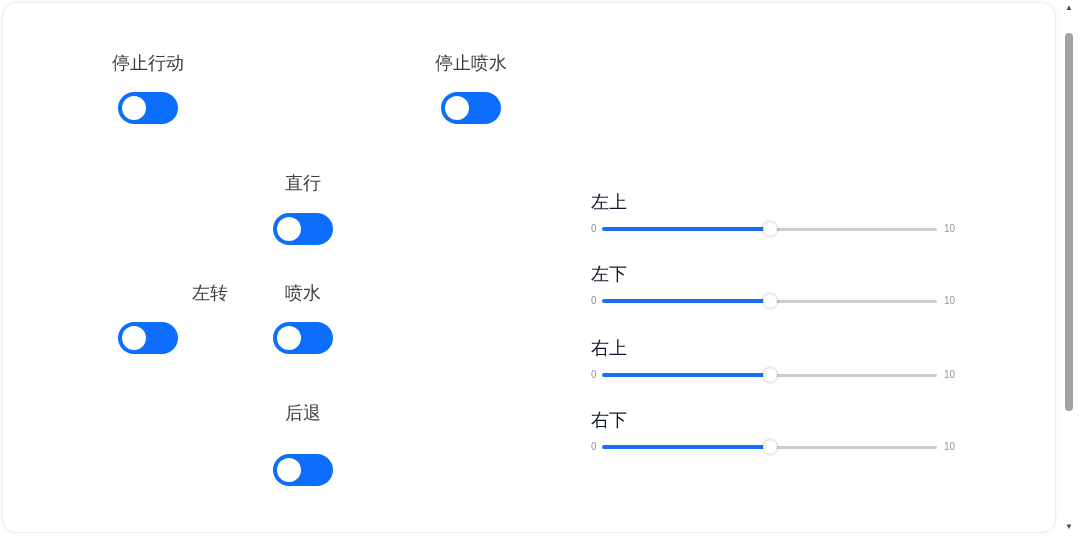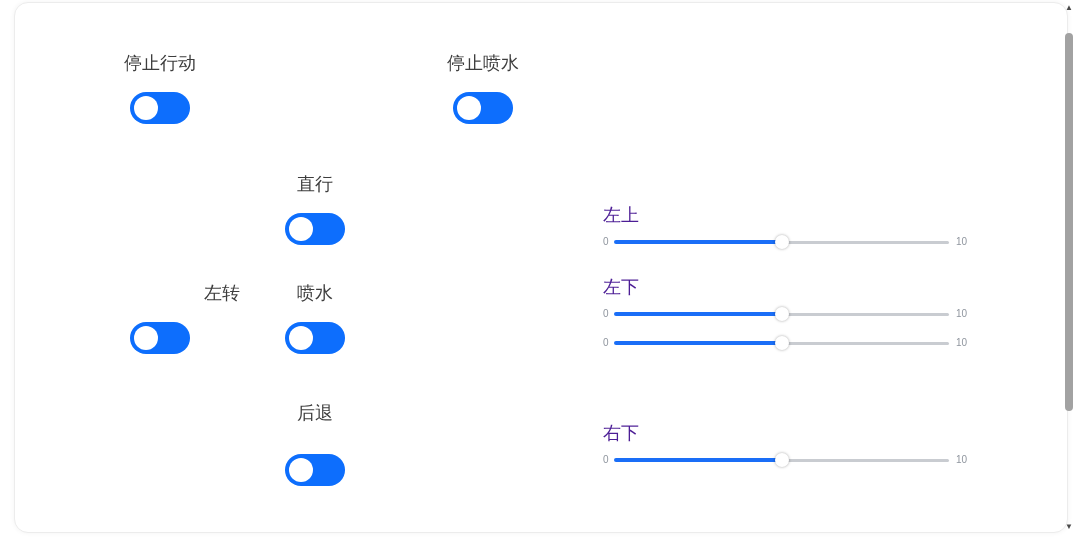--- a/index.html
+++ b/index.html
@@ -1,34 +1,34 @@
 <!DOCTYPE html>
 <html><head>
 <meta charset="utf-8">
 <style>
   * { margin:0; padding:0; box-sizing:border-box; }
   html,body { width:1080px; height:537px; background:#ffffff; overflow:hidden;
               font-family:"Liberation Sans", sans-serif; }
 
-  .panel { position:absolute; left:14px; top:2px; width:1054px; height:531px;
+  .panel { position:absolute; left:2px; top:2px; width:1054px; height:531px;
            background:#ffffff; border:1px solid #ececec; border-radius:14px;
            box-shadow:0 0 5px rgba(0,0,0,0.05); }
 
   
   .toggle-group { position:absolute; width:160px; text-align:center; }
   .t-label { font-size:18px; line-height:25px; color:#3d3d3d; margin-bottom:16px; }
   .toggle-group.tight .t-label { margin-bottom:28px; }
   .switch { width:60px; height:32px; border-radius:16px; background:#0d6efd;
             margin:0 auto; position:relative; cursor:pointer; }
   .knob { position:absolute; left:4px; top:4px; width:24px; height:24px;
           border-radius:50%; background:#ffffff; }
 
   
   .slider-group { position:absolute; left:588px; width:366px; }
-  .s-label { font-size:18px; line-height:24px; color:#4c1d95; margin-bottom:8px;margin-top:13px; }
+  .s-label { font-size:18px; line-height:24px; color:#0f172a; margin-bottom:8px; }
   .s-row { display:flex; align-items:center; height:14px; }
   .s-min, .s-max { font-size:10px; color:#8f959e; line-height:14px; }
   .s-min { margin-right:5px; min-width:6px; }
   .s-max { margin-left:7px; }
   .s-track { position:relative; width:335px; height:14px; cursor:pointer; }
   .s-fill { position:absolute; left:0; top:5px; height:4px; background:#1a6ef7;
             border-radius:2px; }
   .s-rest { position:absolute; right:0; top:6px; height:3px; background:#c9ccd1;
             border-radius:2px; }
   .s-thumb { position:absolute; top:7px; width:14px; height:14px; background:#ffffff;
@@ -57,21 +57,21 @@
     </div>
   </div>
 
   <div class="toggle-group" style="left:388px; top:48px;">
     <div class="t-label">停止喷水</div>
     <div class="switch">
       <div class="knob"></div>
     </div>
   </div>
 
-  <div class="toggle-group" style="left:220px; top:169px;">
+  <div class="toggle-group" style="left:220px; top:169px;font-family:Liberation Mono, monospace;">
     <div class="t-label">直行</div>
     <div class="switch">
       <div class="knob"></div>
     </div>
   </div>
 
   <div class="toggle-group" style="left:65px; top:278px;text-align:right;">
     <div class="t-label">左转</div>
     <div class="switch">
       <div class="knob"></div>
@@ -113,20 +113,21 @@
       <div class="s-track">
         <div class="s-fill" style="width: 50%;"></div>
         <div class="s-rest" style="left: 50%;"></div>
         <div class="s-thumb" style="left: 50%;"></div>
       </div>
       <span class="s-max">10</span>
     </div>
   </div>
 
   <div class="slider-group" style="top:333px;">
+    <div class="s-label">右上</div>
     <div class="s-row">
       <span class="s-min">0</span>
       <div class="s-track">
         <div class="s-fill" style="width: 50%;"></div>
         <div class="s-rest" style="left: 50%;"></div>
         <div class="s-thumb" style="left: 50%;"></div>
       </div>
       <span class="s-max">10</span>
     </div>
   </div>

